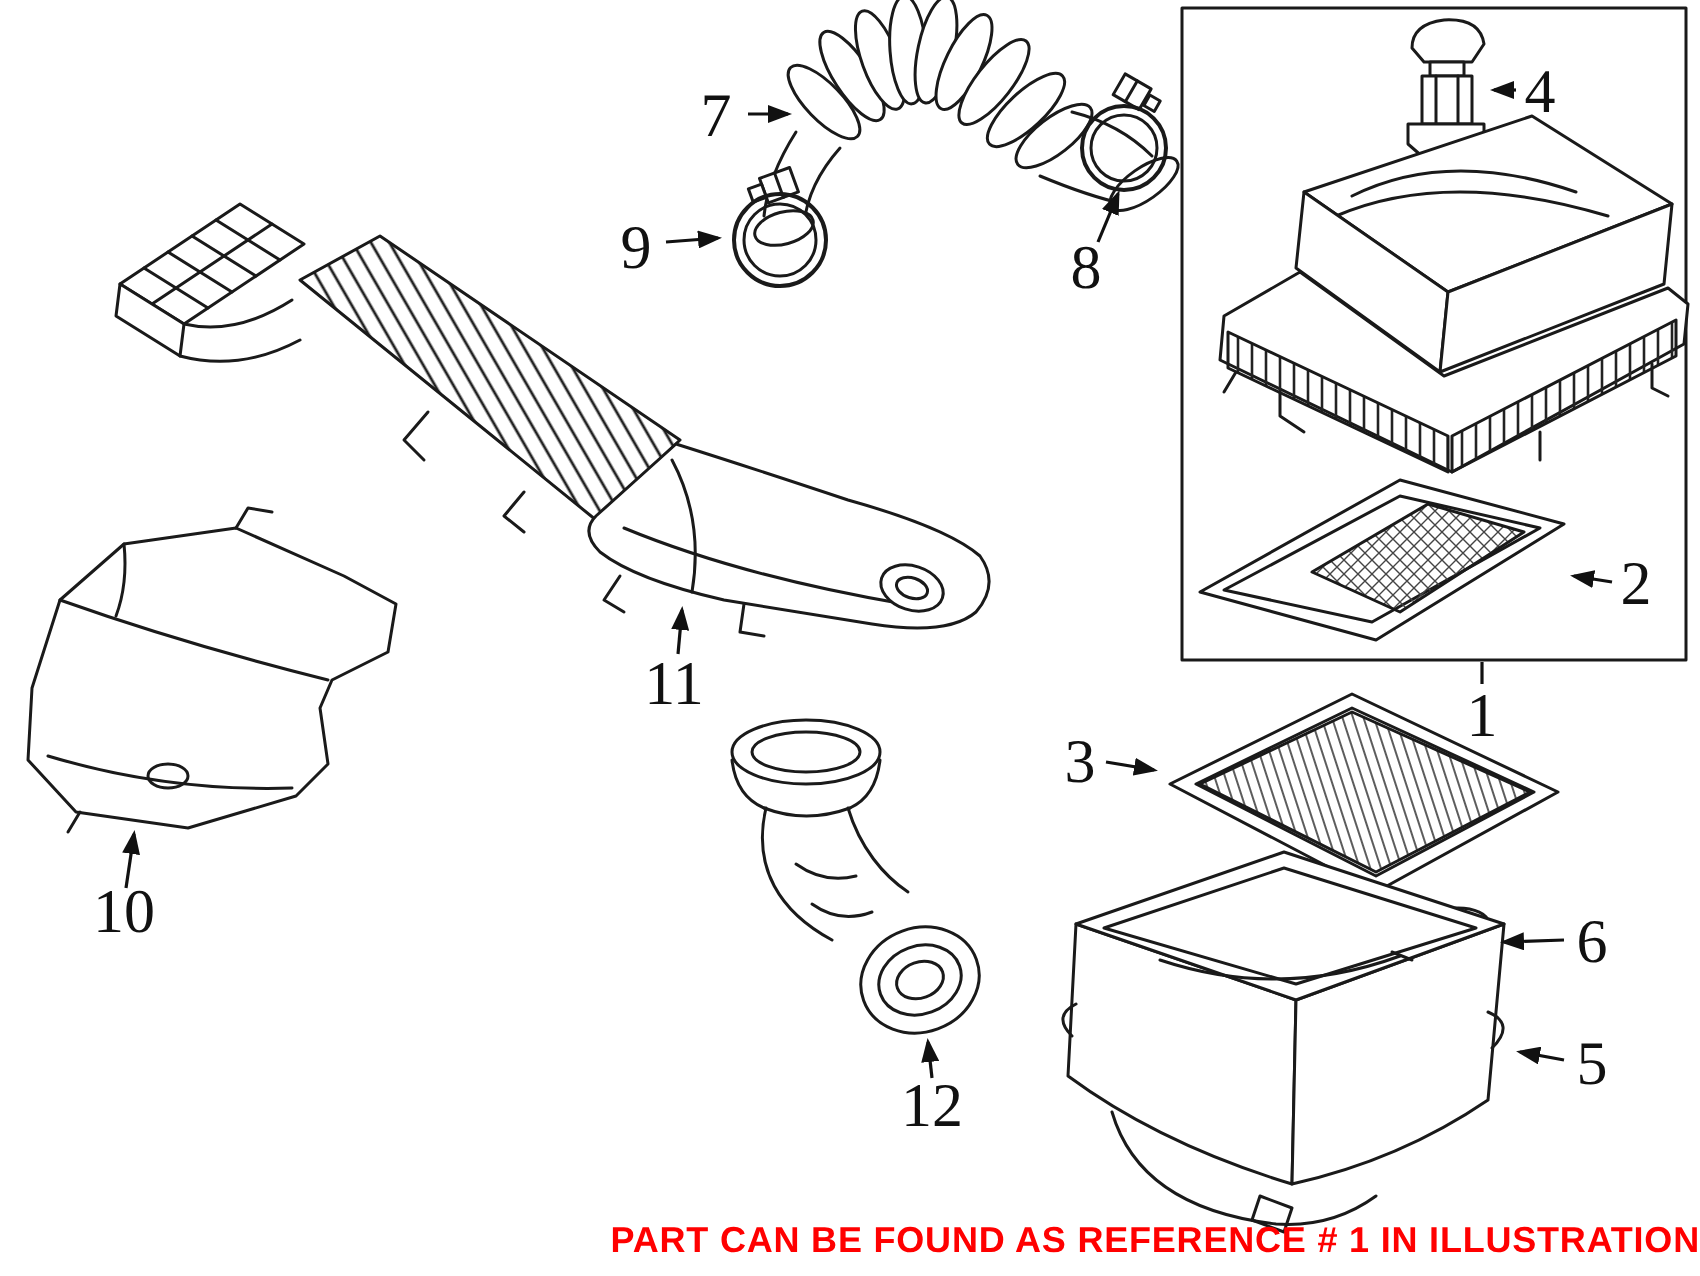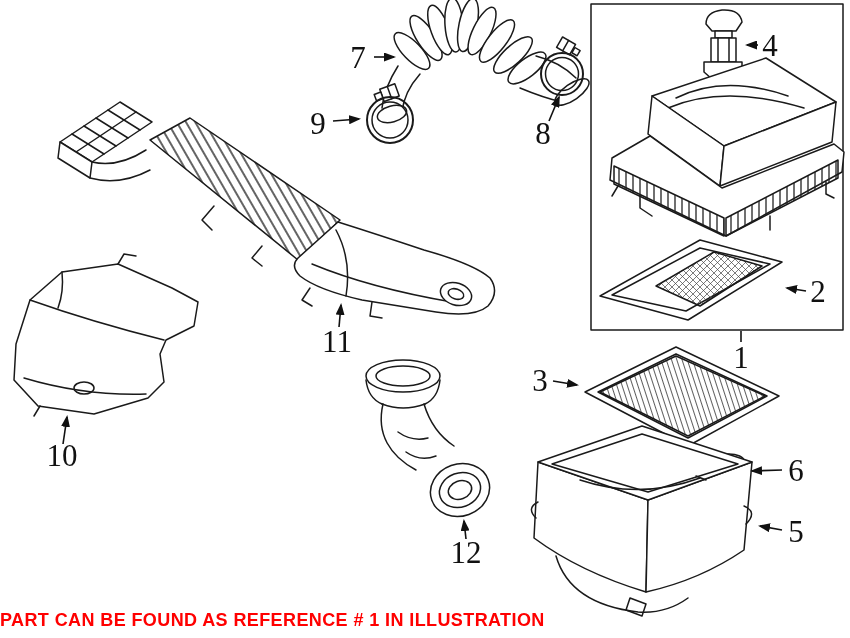--- a/index.html
+++ b/index.html
@@ -17,21 +17,21 @@
     font-size: 31px;
     fill: #111;
     text-anchor: middle;
     stroke: none;
   }
   .art { stroke: #1a1a1a; fill: none; stroke-width: 1.5; stroke-linejoin: round; stroke-linecap: round; }
   .callout-line { stroke: #111; stroke-width: 1.6; fill: none; }
   .footer-note {
     position: absolute;
     left: 0; right: 0; bottom: 7px;
-    text-align: left;
+    text-align: right;
     font-weight: bold;
     font-size: 18px;
     letter-spacing: 0.4px;
     color: var(--accent, #ff0000);
     font-family: "Liberation Sans", sans-serif;
   }
 </style>
 </head>
 <body>
 

